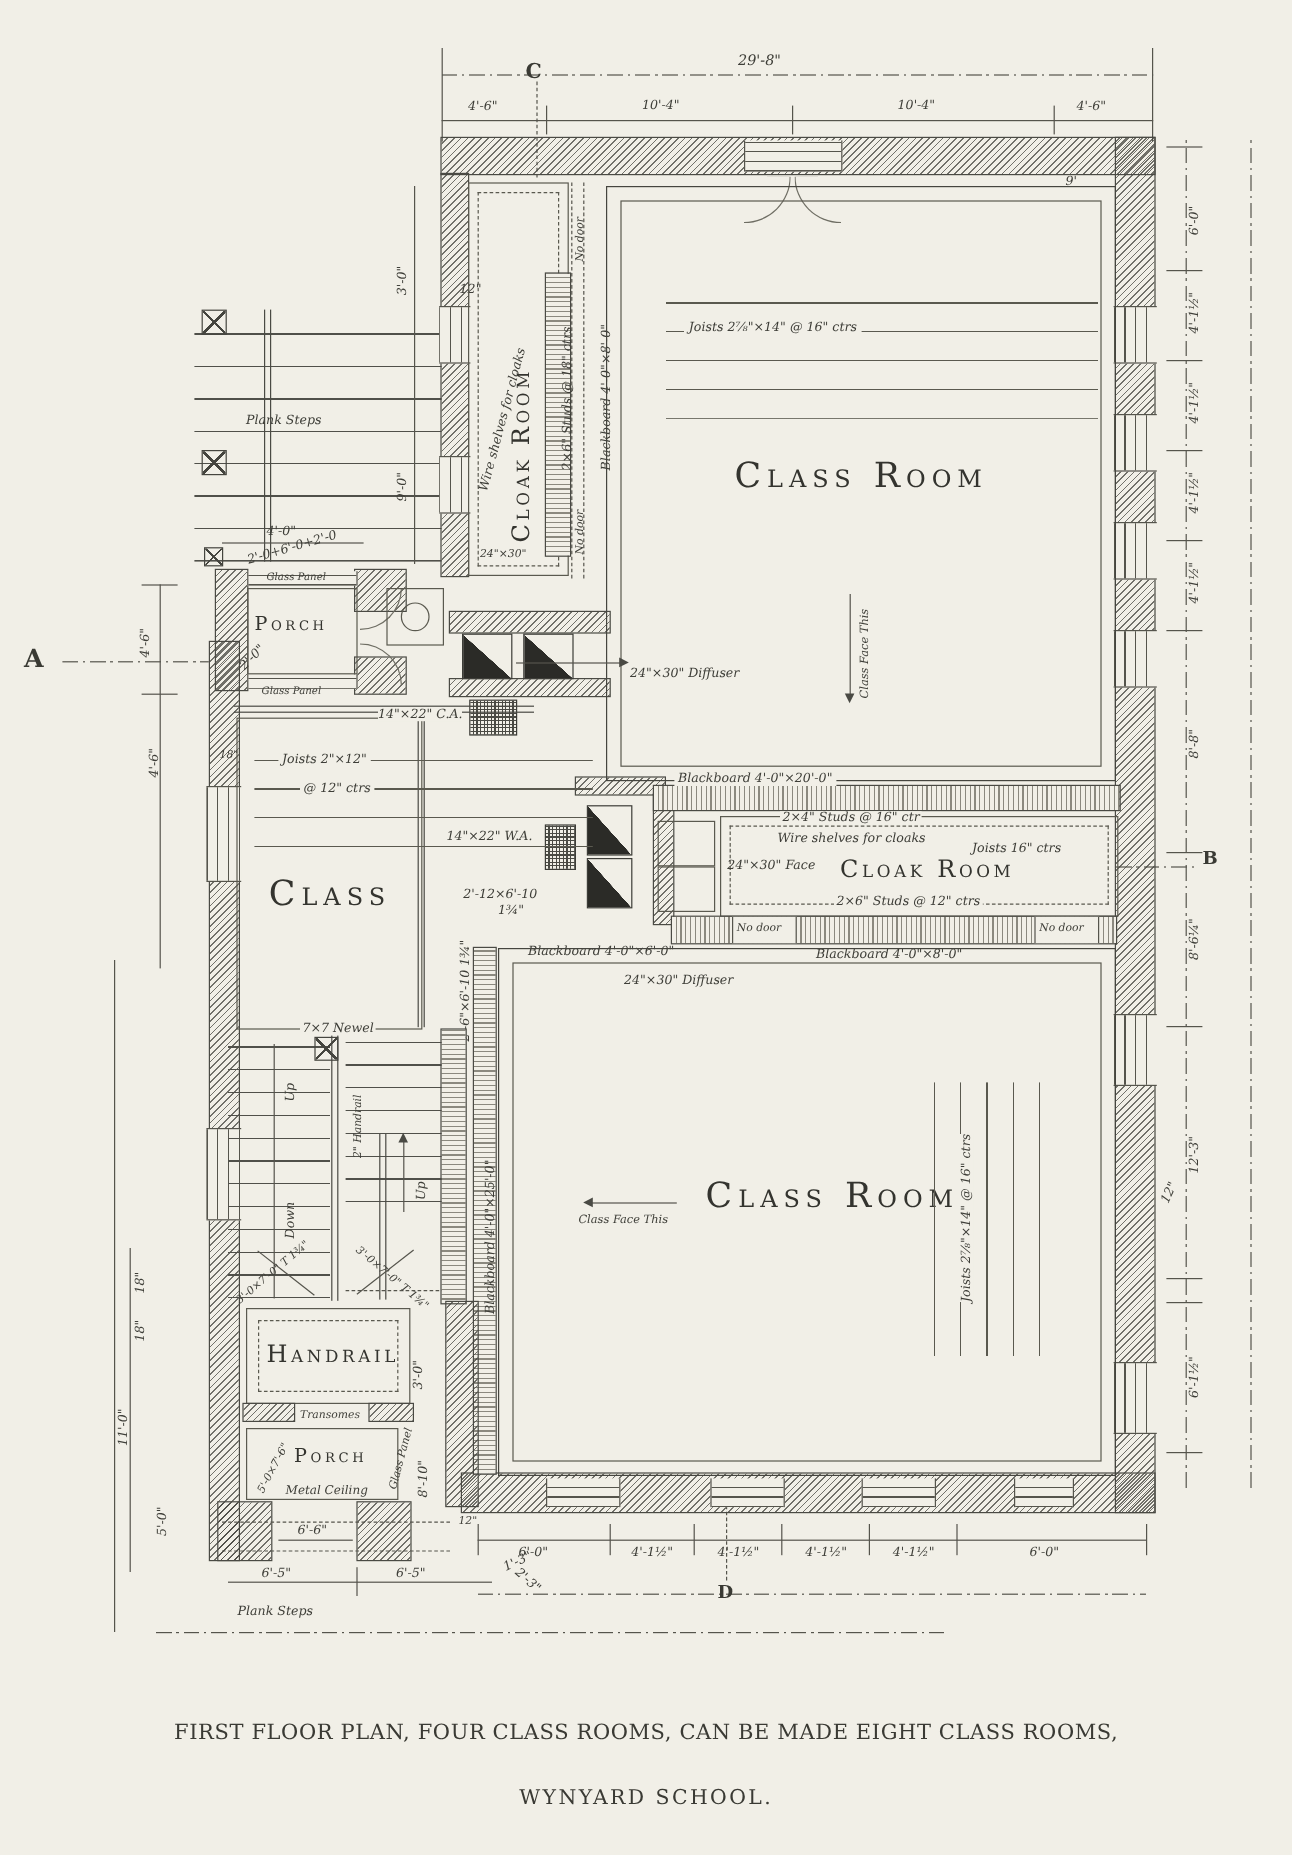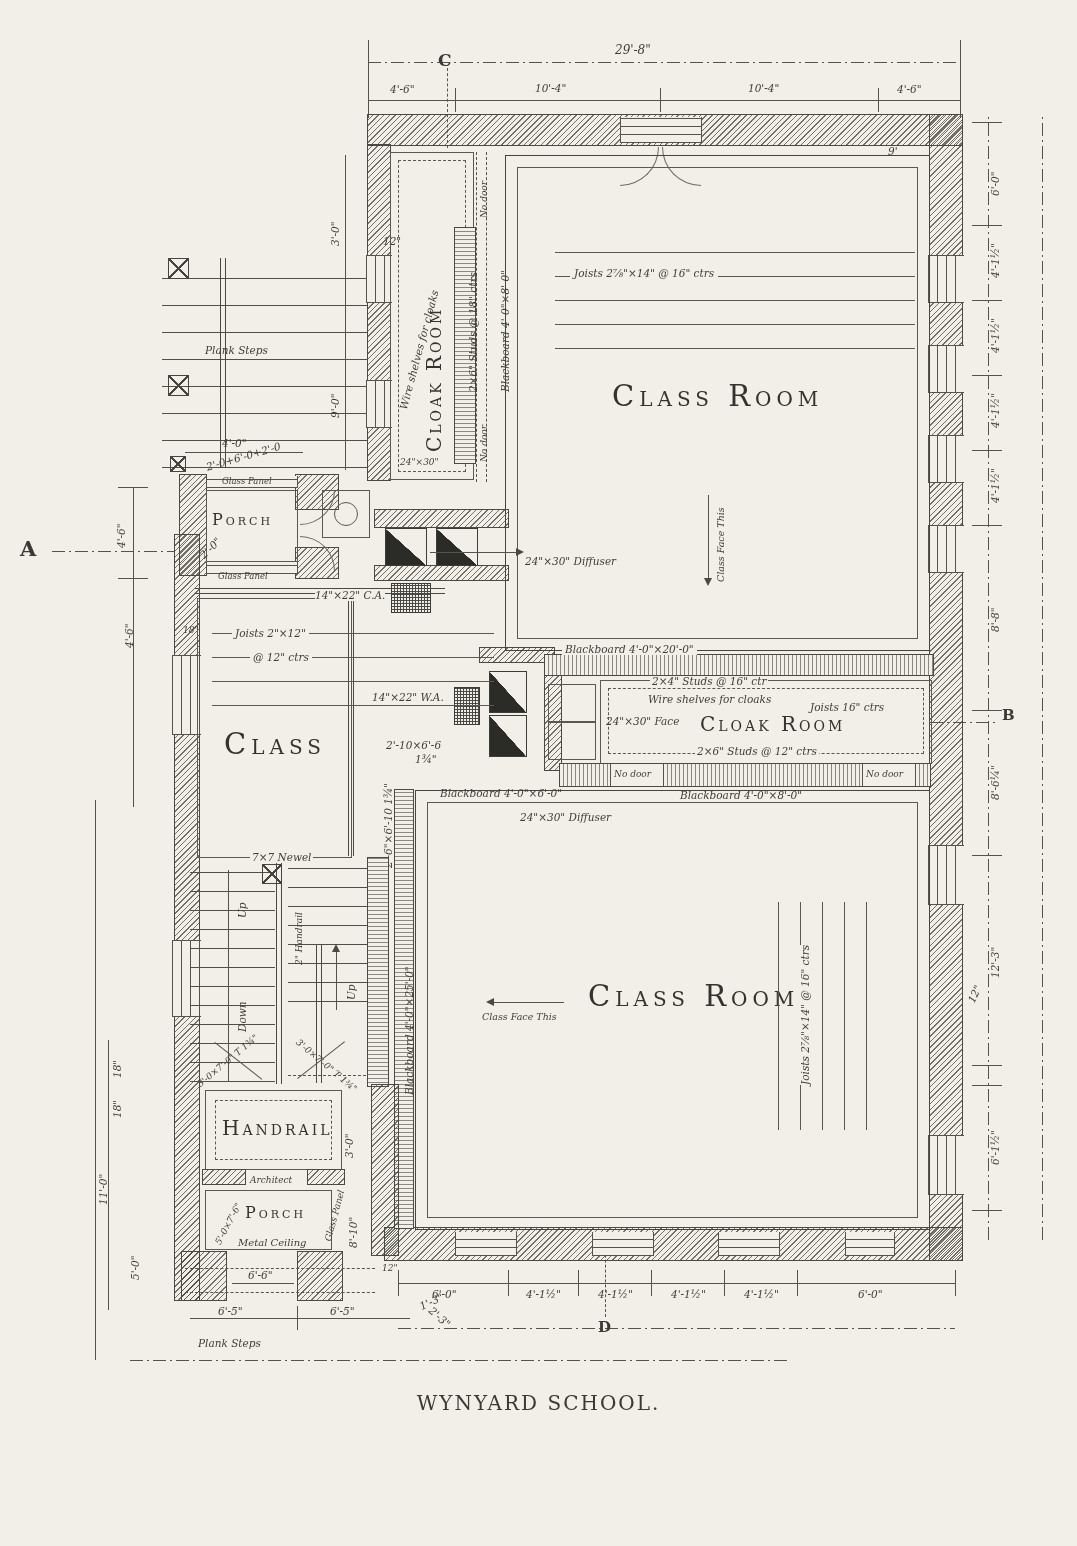--- a/index.html
+++ b/index.html
@@ -230,21 +230,21 @@
 
   <div class="hl2" style="left:195px;top:588px;width:250px"></div>
   <div class="ibox" style="left:197px;top:598px;width:153px;height:258px"></div>
   <div class="vl2" style="left:348px;top:598px;height:258px"></div>
   <div class="joistsh" style="left:212px;top:616px;width:282px;height:90px"></div>
   <div class="lbl" style="left:232px;top:628px;background:#f1efe7;padding:0 3px">Joists 2"×12"</div>
   <div class="lbl" style="left:250px;top:652px;background:#f1efe7;padding:0 3px">@ 12" ctrs</div>
   <div class="room" style="left:224px;top:730px;font-size:29px">Class</div>
   <div class="lbl" style="left:315px;top:590px;background:#f1efe7">14"×22" C.A.</div>
   <div class="lbl" style="left:372px;top:692px">14"×22" W.A.</div>
-  <div class="lbl" style="left:386px;top:740px">2'-10×6'-6</div>
+  <div class="lbl" style="left:386px;top:740px">2'-12×6'-10</div>
   <div class="lbl" style="left:415px;top:754px">1¾"</div>
   <div class="lbl" style="left:183px;top:626px;font-size:9px">18"</div>
   <div class="lbl rot" style="left:383px;top:868px;transform:rotate(-90deg)">2'-6"×6'-10 1¾"</div>
 
   <div class="woodh" style="left:545px;top:655px;width:388px;height:20px"></div>
   <div class="lbl" style="left:562px;top:644px;background:#f1efe7;padding:0 3px">Blackboard 4'-0"×20'-0"</div>
   <div class="ibox" style="left:600px;top:680px;width:330px;height:82px"></div>
   <div class="dbox" style="left:608px;top:688px;width:314px;height:64px"></div>
   <div class="lbl" style="left:650px;top:676px;background:#f1efe7;padding:0 2px">2×4" Studs @ 16" ctr</div>
   <div class="lbl" style="left:648px;top:694px">Wire shelves for cloaks</div>
@@ -293,21 +293,21 @@
   <div class="hl" style="left:215px;top:1042px;width:60px;transform:rotate(38deg);transform-origin:0 0"></div>
   <div class="hl" style="left:345px;top:1042px;width:60px;transform:rotate(142deg);transform-origin:0 0"></div>
   <div class="lbl rot" style="left:196px;top:1082px;transform:rotate(-40deg);font-size:9px">3'-0×7'-0" T 1¾"</div>
   <div class="lbl rot" style="left:300px;top:1038px;transform:rotate(40deg);font-size:9px">3'-0×7'-0" T 1¾"</div>
   <div class="wall" style="left:372px;top:1085px;width:26px;height:170px"></div>
   <div class="ibox" style="left:205px;top:1090px;width:135px;height:78px"></div>
   <div class="dbox" style="left:215px;top:1100px;width:115px;height:58px"></div>
   <div class="room" style="left:222px;top:1118px;font-size:20px;letter-spacing:3px">Handrail</div>
   <div class="wall" style="left:203px;top:1170px;width:42px;height:14px"></div>
   <div class="wall" style="left:308px;top:1170px;width:36px;height:14px"></div>
-  <div class="lbl" style="left:250px;top:1176px;font-size:9px">Architect</div>
+  <div class="lbl" style="left:250px;top:1176px;font-size:9px">Transomes</div>
   <div class="ibox" style="left:205px;top:1190px;width:125px;height:58px"></div>
   <div class="room" style="left:245px;top:1205px;font-size:16px;letter-spacing:3px">Porch</div>
   <div class="lbl" style="left:238px;top:1238px;font-size:10px">Metal Ceiling</div>
   <div class="lbl rot" style="left:214px;top:1242px;transform:rotate(-62deg);font-size:9px">5'-0×7'-6"</div>
   <div class="lbl rot" style="left:324px;top:1240px;transform:rotate(-75deg);font-size:9px">Glass Panel</div>
   <div class="lbl rot" style="left:344px;top:1158px;transform:rotate(-90deg)">3'-0"</div>
   <div class="lbl rot" style="left:348px;top:1248px;transform:rotate(-90deg)">8'-10"</div>
   <div class="wall" style="left:182px;top:1252px;width:44px;height:48px"></div>
   <div class="wall" style="left:298px;top:1252px;width:44px;height:48px"></div>
   <div class="hl" style="left:232px;top:1283px;width:62px"></div>
@@ -315,15 +315,16 @@
   <div class="hdash" style="left:185px;top:1268px;width:190px"></div>
   <div class="hdash" style="left:185px;top:1292px;width:190px"></div>
   <div class="hl" style="left:190px;top:1318px;width:220px"></div>
   <div class="vl" style="left:297px;top:1306px;height:24px"></div>
   <div class="lbl" style="left:218px;top:1306px">6'-5"</div>
   <div class="lbl" style="left:330px;top:1306px">6'-5"</div>
   <div class="lbl" style="left:198px;top:1338px">Plank Steps</div>
   <div class="hld" style="left:130px;top:1360px;width:660px"></div>
   <div class="lbl" style="left:382px;top:1264px;font-size:9px">12"</div>
 
-  <div class="title" style="top:1391px;font-size:20px;letter-spacing:2px">WYNYARD SCHOOL.</div>
+  <div class="title" style="top:1434px;font-size:17.5px;letter-spacing:.5px">FIRST FLOOR PLAN, FOUR CLASS ROOMS, CAN BE MADE EIGHT CLASS ROOMS,</div>
+  <div class="title" style="top:1488px;font-size:17px;letter-spacing:2px">WYNYARD SCHOOL.</div>
 
 </div>
 
 </body></html>

